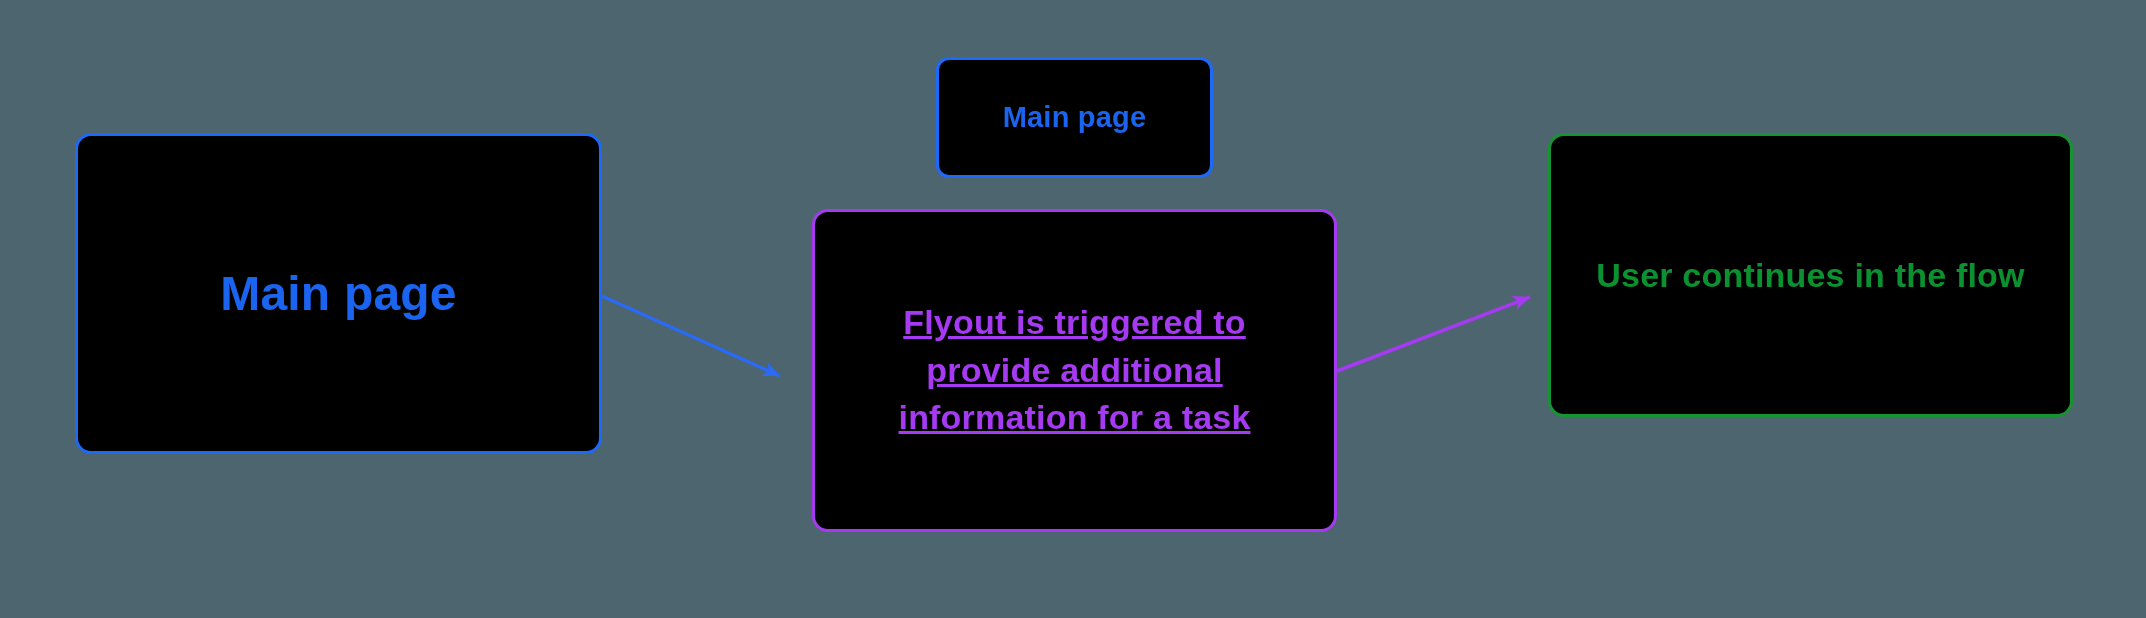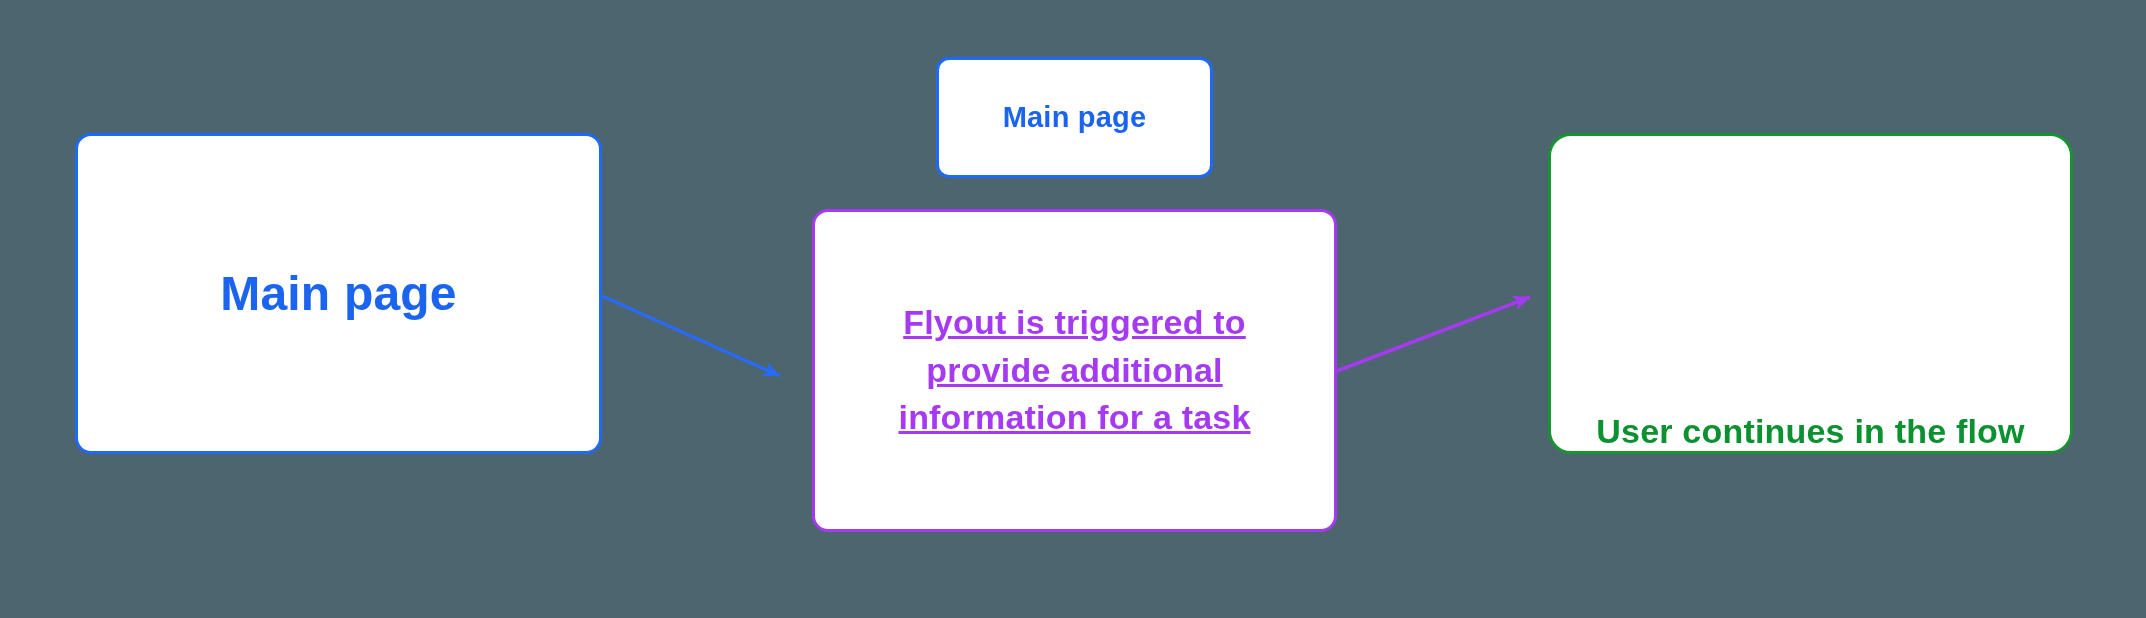--- a/index.html
+++ b/index.html
@@ -10,21 +10,21 @@
   }
   .canvas {
     position: relative;
     width: 2146px;
     height: 618px;
     background: #4D656E;
     overflow: hidden;
   }
   .node {
     position: absolute;
-    background: #ffffff;
+    background: #000000;
     box-sizing: border-box;
     display: flex;
     align-items: center;
     justify-content: center;
     text-align: center;
   }
   .node .label {
     font-weight: bold;
     letter-spacing: 0.2px;
   }
@@ -49,24 +49,23 @@
   }
   #node-flyout .label {
     color: #A63AF2;
     font-size: 34px;
     line-height: 1.4;
     width: 420px;
     text-decoration: underline;
   }
 
   #node-continue {
-    left: 1548px; top: 133px; width: 525px; height: 321px;
+    left: 1548px; top: 133px; width: 525px; height: 284px;
     border: 3px solid #169432;
-    border-radius: 23px;
-    align-items: flex-end;
+    border-radius: 16px;
   }
   #node-continue .label { color: #0B9130; font-size: 34px; }
 
   svg.edges-layer {
     position: absolute;
     left: 0;
     top: 0;
   }
 </style>
 </head>

